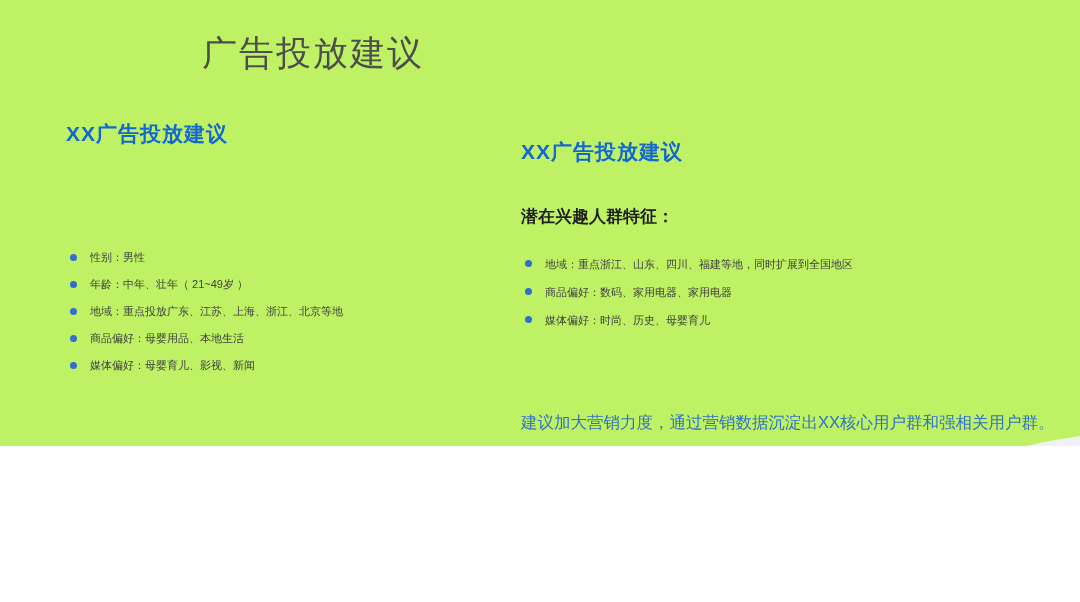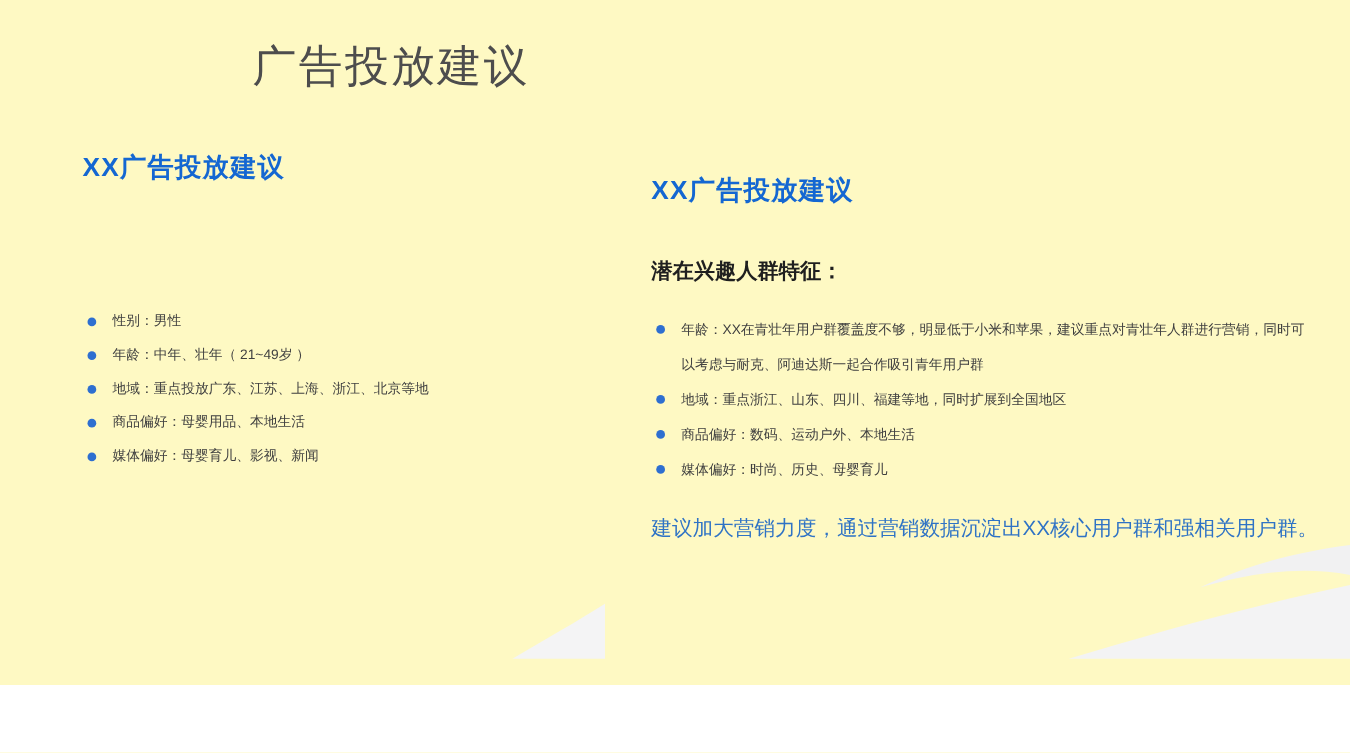--- a/index.html
+++ b/index.html
@@ -3,22 +3,22 @@
 <meta charset="utf-8">
 <style>
   html, body {
     margin: 0;
     padding: 0;
     background: #ffffff;
   }
   .slide {
     position: relative;
     width: 1080px;
-    height: 548px;
-    background: #fef9c3;
+    height: 446px;
+    background: #bef264;
     overflow: hidden;
     font-family: "Liberation Sans", "DejaVu Sans", sans-serif;
   }
   .slide-title {
     position: absolute;
     left: 202px;
     top: 30px;
     margin: 0;
     font-size: 35px;
     font-weight: 400;
@@ -105,23 +105,22 @@
       <li><span class="dot"></span><span class="bullet-text">商品偏好：母婴用品、本地生活</span></li>
       <li><span class="dot"></span><span class="bullet-text">媒体偏好：母婴育儿、影视、新闻</span></li>
     </ul>
 
 
   <h2 class="panel-heading heading-right">XX广告投放建议</h2>
 
   <div class="section-label label-right">潜在兴趣人群特征：</div>
 
   <ul class="bullet-list list-right">
-      <li><span class="dot"></span><span class="bullet-text">年龄：XX在青壮年用户群覆盖度不够，明显低于小米和苹果，建议重点对青壮年人群进行营销，同时可以考虑与耐克、阿迪达斯一起合作吸引青年用户群</span></li>
       <li><span class="dot"></span><span class="bullet-text">地域：重点浙江、山东、四川、福建等地，同时扩展到全国地区</span></li>
-      <li><span class="dot"></span><span class="bullet-text">商品偏好：数码、运动户外、本地生活</span></li>
+      <li><span class="dot"></span><span class="bullet-text">商品偏好：数码、家用电器、家用电器</span></li>
       <li><span class="dot"></span><span class="bullet-text">媒体偏好：时尚、历史、母婴育儿</span></li>
     </ul>
 
   <p class="footnote foot-right">建议加大营销力度，通过营销数据沉淀出XX核心用户群和强相关用户群。</p>
 
   <svg class="decoration" viewBox="0 0 1080 602" aria-hidden="true">
     <path d="M 410,527 C 435,512 462,497 484,483 L 484,527 Z" fill="#f4f4f5"></path>
     <path d="M 855,527 C 925,506 995,486 1080,468 L 1080,527 Z" fill="#f3f3f4"></path>
     <path d="M 960,470 C 1002,450 1042,441 1080,436 L 1080,460 C 1040,452 998,459 960,470 Z" fill="#f1f1f2"></path>
   </svg>

